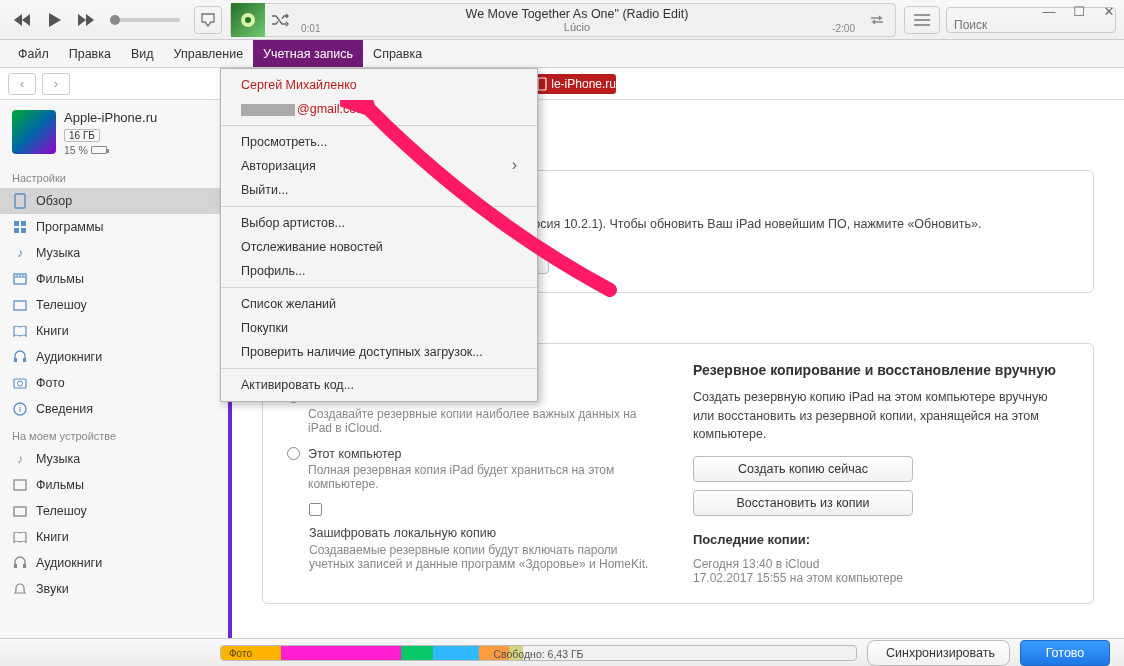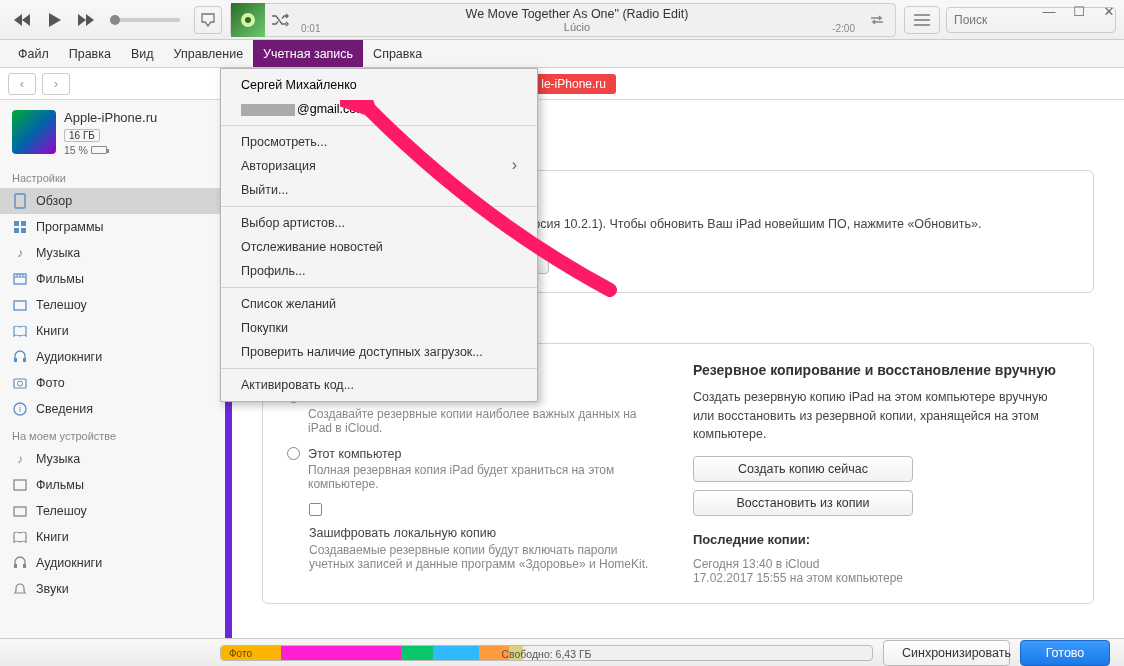--- a/index.html
+++ b/index.html
@@ -16,46 +16,46 @@
 .lcd-icon { width:34px; height:34px; background:linear-gradient(135deg,#2a6e2a,#6fc96f); display:flex; align-items:center; justify-content:center; }
 .lcd-shuffle { width:30px; display:flex; align-items:center; justify-content:center; color:#666; }
 .lcd-center { flex:1; text-align:center; font-size:12px; color:#555; }
 .lcd-center .title { font-size:12.5px; color:#333; }
 .lcd-center .artist { font-size:11px; color:#777; }
 .lcd-time { font-size:10px; color:#888; position:absolute; bottom:2px; }
 .lcd-time.l { left:70px; }
 .lcd-time.r { right:40px; }
 .lcd-repeat { width:36px; display:flex; align-items:center; justify-content:center; color:#888; }
 .list-btn { width:36px; height:28px; border:1px solid #ccc; border-radius:4px; display:flex; align-items:center; justify-content:center; margin-right:6px; }
-.search-box { width:170px; height:26px; border:1px solid #ccc; border-radius:4px; display:flex; align-items:center; padding:0 6px; }
+.search-box { width:170px; height:26px; border:1px solid #ccc; border-radius:4px; display:flex; align-items:flex-end; padding:0 6px; }
 .search-box input { border:none; outline:none; flex:1; font-size:12px; background:transparent; }
 .win-controls { position:absolute; top:0; right:0; display:flex; }
 .win-btn { width:30px; height:22px; display:flex; align-items:center; justify-content:center; color:#666; font-size:13px; }
 
 
 .menu-bar { height: 28px; background:#f5f5f5; border-bottom:1px solid #d0d0d0; display:flex; align-items:stretch; padding-left:8px; }
 .menu-item { padding:0 10px; display:flex; align-items:center; font-size:12.5px; color:#333; cursor:default; }
 .menu-item.active { background:#701a75; color:#fff; }
 
 
 .dropdown { position:absolute; left:220px; top:68px; width:318px; background:#f4f4f4; border:1px solid #b5b5b5; box-shadow:3px 3px 8px rgba(0,0,0,0.25); z-index:100; padding:4px 0; }
 .dd-item { padding:5px 20px; font-size:12.5px; color:#333; }
-.dd-item.disabled { color:#000000; }
+.dd-item.disabled { color:#b91c1c; }
 .dd-item.sub::after { content:'›'; float:right; color:#666; font-size:16px; line-height:12px; }
 .dd-sep { height:1px; background:#d5d5d5; margin:4px 0px; }
 .dd-email-redact { display:inline-block; width:54px; height:12px; background:#aaa; vertical-align:middle; margin-right:2px; }
 
 
 .device-tb { height: 32px; border-bottom:1px solid #d8d8d8; display:flex; align-items:center; padding:0 8px; gap:6px; }
 .nav-arrow { width:28px; height:22px; border:1px solid #ccc; border-radius:3px; display:flex; align-items:center; justify-content:center; color:#999; }
-.dev-badge { background:#ef4444; color:#fff; padding:3px 10px 3px 6px; border-radius:3px; font-size:12px; display:flex; align-items:center; gap:4px; margin-left:auto; margin-right:500px; }
+.dev-badge { background:#b91c1c; color:#fff; padding:3px 0 3px 6px; border-radius:3px; font-size:12px; display:flex; align-items:center; gap:4px; margin-left:auto; margin-right:500px; }
 
 
 .main { display:flex; height:calc(666px - 40px - 28px - 32px - 28px); }
-.sidebar { width:232px; background:#f7f7f7; border-right:7px solid #6d28d9; padding:10px 0; overflow:hidden; }
+.sidebar { width:232px; background:#f7f7f7; border-right:4px solid #6d28d9; padding:10px 0; overflow:hidden; }
 .dev-header { display:flex; padding:0 12px 8px; gap:8px; }
 .dev-thumb { width:44px; height:44px; background:linear-gradient(135deg,#0a3,#06a,#90c); border-radius:4px; }
 .dev-info .name { font-size:13px; font-weight:500; }
 .dev-info .cap { display:inline-block; border:1px solid #bbb; border-radius:2px; padding:0 4px; font-size:10px; margin-top:4px; }
 .batt { font-size:10.5px; color:#666; display:flex; align-items:center; gap:3px; margin-top:2px; }
 .batt-icon { width:16px; height:8px; border:1px solid #888; border-radius:1px; position:relative; }
 .batt-icon::after { content:''; position:absolute; right:-3px; top:2px; width:2px; height:4px; background:#888; }
 .batt-fill { width:15%; height:100%; background:#888; }
 .sb-section { font-size:11px; color:#888; padding:8px 12px 4px; }
 .sb-item { display:flex; align-items:center; gap:8px; padding:5px 12px; font-size:12.5px; color:#333; }
@@ -408,21 +408,21 @@
   <div class="storage">
     <div class="seg photo"></div>
       <div class="seg s2"></div>
       <div class="seg s3"></div>
       <div class="seg s4"></div>
       <div class="seg s5"></div>
       <div class="seg s6"></div>
     <span class="storage-label">Фото</span>
     <span class="storage-free">Свободно: 6,43 ГБ</span>
   </div>
-  <div class="btn" style="width:127px;text-align:center;">Синхронизировать</div>
+  <div class="btn" style="width:143px;text-align:center;border-radius:8px;">Синхронизировать</div>
   <div class="btn primary" style="width:90px;text-align:center;">Готово</div>
 </div>
 
 <svg class="arrow-ann" viewBox="0 0 290 200">
   <defs>
       <marker id="ah" markerWidth="14" markerHeight="14" refX="3" refY="7" orient="auto">
         <path d="M12 2L2 7l10 5z" fill="#ff1a66"></path>
       </marker>
     </defs>
   <path d="M270 190 Q 140 120 30 10" stroke="#ff1a66" stroke-width="14" fill="none" marker-end="url(#ah)" stroke-linecap="round"></path>

